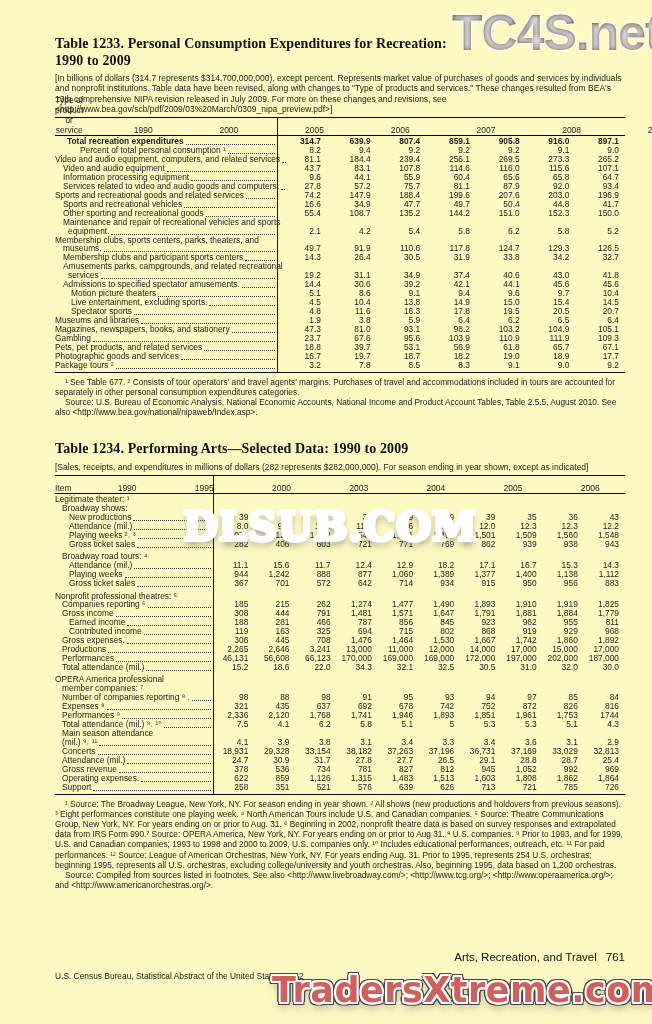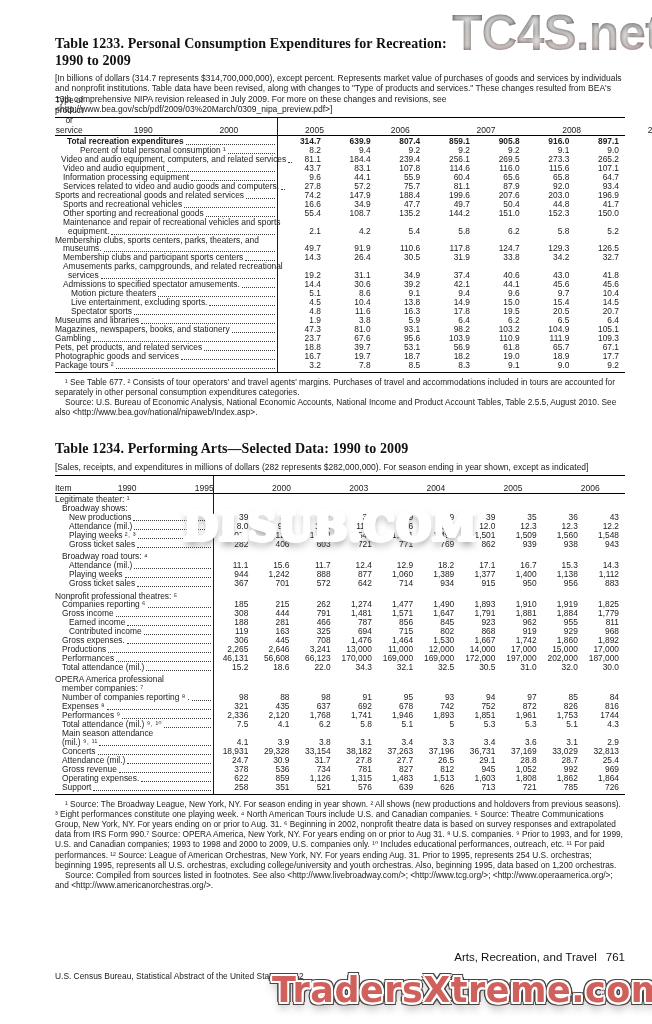--- a/index.html
+++ b/index.html
@@ -1,16 +1,16 @@
 <!DOCTYPE html>
 <html><head>
 <meta charset="utf-8">
 <style>
   html,body{margin:0;padding:0;background:#e8e8e8;}
-  .page{position:relative;width:652px;height:1024px;background:#ffffff;overflow:hidden;
+  .page{position:relative;width:652px;height:1024px;background:#fef9c3;overflow:hidden;
         font-family:"Liberation Sans","DejaVu Sans",sans-serif;color:#1c1c1c;}
   .content{position:absolute;left:55px;top:36px;width:570px;}
 
   
   .tbl-title{font-family:"Liberation Serif","DejaVu Serif",serif;font-weight:bold;
              font-size:14px;line-height:16.5px;color:#111;letter-spacing:.1px;}
   .intro{font-size:8.5px;line-height:10.3px;margin-top:4px;color:#222;}
 
   
   .stat-table{position:relative;margin-top:3px;border-top:1.6px solid #000;border-bottom:1.2px solid #000;}
@@ -107,21 +107,21 @@
             </div>
             <div class="ycell vcell">8.2</div>
             <div class="ycell vcell">9.4</div>
             <div class="ycell vcell">9.2</div>
             <div class="ycell vcell">9.2</div>
             <div class="ycell vcell">9.2</div>
             <div class="ycell vcell">9.1</div>
             <div class="ycell vcell">9.0</div>
           </div>
           <div class="trow">
-            <div class="tlabel" style="padding-left: 0px; margin-left: 6px;">
+            <div class="tlabel" style="padding-left: 0px;">
               <span class="lt">Video and audio equipment, computers, and related services</span>
               <span class="dots"></span>
             </div>
             <div class="ycell vcell">81.1</div>
             <div class="ycell vcell">184.4</div>
             <div class="ycell vcell">239.4</div>
             <div class="ycell vcell">256.1</div>
             <div class="ycell vcell">269.5</div>
             <div class="ycell vcell">273.3</div>
             <div class="ycell vcell">265.2</div>

